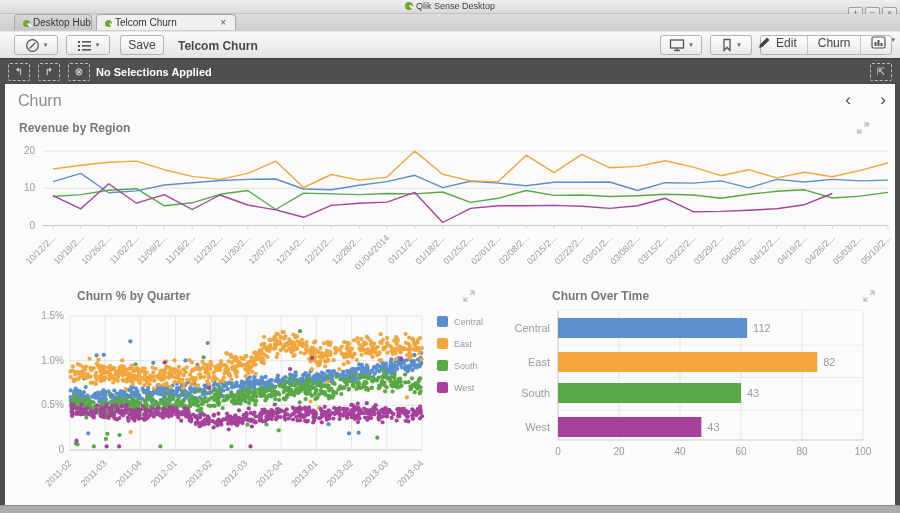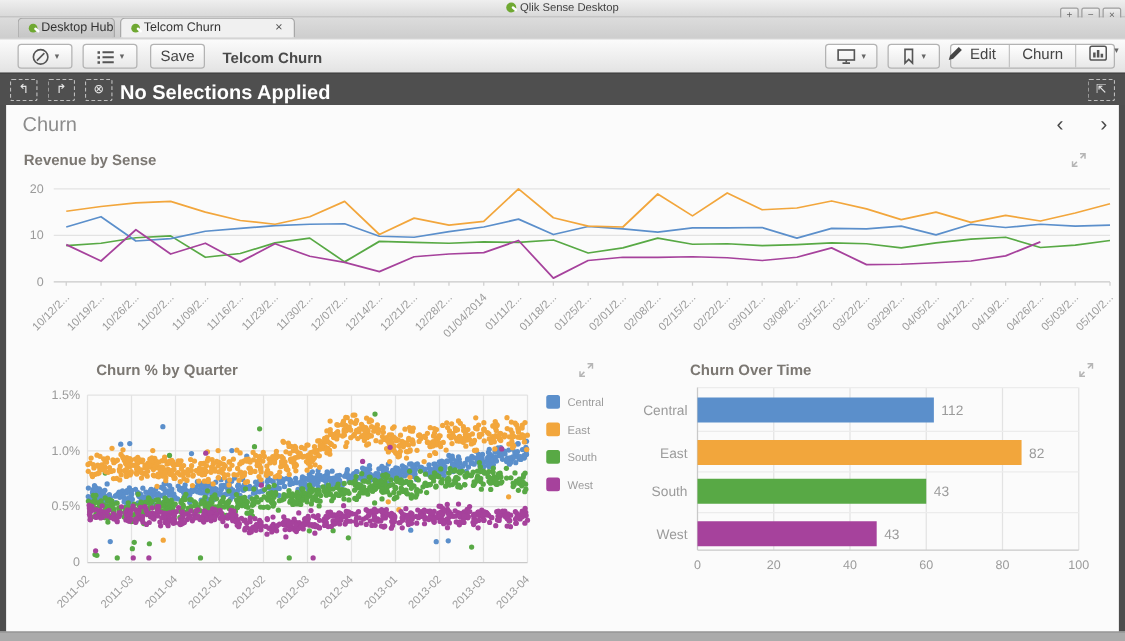--- a/index.html
+++ b/index.html
@@ -27,21 +27,21 @@
   .tbtn{position:absolute;top:3px;height:20px;background:linear-gradient(#ffffff,#e8e8e8);border:1px solid #b3b3b3;border-radius:3px;box-sizing:border-box;color:#444;font-size:12px;display:flex;align-items:center;justify-content:center;gap:4px;}
   .caret{font-size:7px;color:#666;}
   .tb-label{position:absolute;top:7px;font-size:12px;font-weight:bold;color:#4a4a4a;}
   .seg{border-right:1px solid #c4c4c4;height:100%;display:flex;padding:0 10px;gap:5px;}
   .seg:last-child{border-right:none;}
   .icon-svg{display:block;}
 
   
   #selbar{left:0;top:59px;width:900px;height:25px;background:#4f4f4f;}
   .selicon{position:absolute;top:4px;width:20px;height:16px;border:1px dashed #bdbdbd;border-radius:2px;color:#e8e8e8;font-size:10px;line-height:15px;text-align:center;}
-  #selbar .status{position:absolute;left:96px;top:7px;font-size:16px;font-weight:bold;color:#fff;}
+  #selbar .status{position:absolute;left:96px;top:7px;font-size:11px;font-weight:bold;color:#fff;}
 
   
   #frame-left{left:0;top:84px;width:5px;height:421px;background:#4d4d4d;}
   #frame-right{right:0;top:84px;width:5px;height:421px;background:#4d4d4d;}
   #frame-bottom{left:0;top:505px;width:900px;height:8px;background:#ababab;border-top:1px solid #8b8b8b;}
   #sheet{left:5px;top:84px;width:890px;height:421px;background:#fbfbfb;}
   #sheet-title{left:13px;top:8px;font-size:16px;color:#8c8c8c;}
   .navarrow{position:absolute;top:6px;font-size:17px;color:#4a4a4a;width:20px;text-align:center;}
   .chart-title{position:absolute;font-size:12px;font-weight:bold;color:#7b7772;}
   .expand-ico{position:absolute;width:12px;height:12px;}
@@ -139,21 +139,21 @@
 <div id="frame-left" class="abs"></div>
 <div id="frame-right" class="abs"></div>
 <div id="frame-bottom" class="abs"></div>
 
 <div id="sheet" class="abs">
   <div id="sheet-title" class="abs">Churn</div>
   <div class="navarrow" style="left:833px;">‹</div>
   <div class="navarrow" style="left:868px;">›</div>
 
   <div class="abs" style="left:0;top:31px;width:890px;height:170px;">
-    <div class="chart-title" style="left:14px;top:6px;">Revenue by Sense</div>
+    <div class="chart-title" style="left:14px;top:6px;">Revenue by Region</div>
     <svg class="expand-ico" style="left:852px;top:7px;" viewBox="0 0 12 12">
       <path d="M7 1 h4 v4 M11 1 L7.5 4.5 M5 11 H1 V7 M1 11 L4.5 7.5" stroke="#b5b5b5" stroke-width="1.2" fill="none"></path>
     </svg>
     <div id="linechart" class="abs" style="left:0;top:0;width:890px;height:170px;"><svg width="890" height="170" xmlns="http://www.w3.org/2000/svg">
           <line x1="38" y1="110.5" x2="883" y2="110.5" stroke="#c9c9c9" stroke-width="1"></line>
           <text x="30" y="113.5" text-anchor="end" font-size="10" fill="#9b9b9b">0</text>
           <line x1="38" y1="73.3" x2="883" y2="73.3" stroke="#e3e3e3" stroke-width="1"></line>
           <text x="30" y="76.3" text-anchor="end" font-size="10" fill="#9b9b9b">10</text>
           <line x1="38" y1="36.099999999999994" x2="883" y2="36.099999999999994" stroke="#e3e3e3" stroke-width="1"></line>
           <text x="30" y="39.099999999999994" text-anchor="end" font-size="10" fill="#9b9b9b">20</text>

